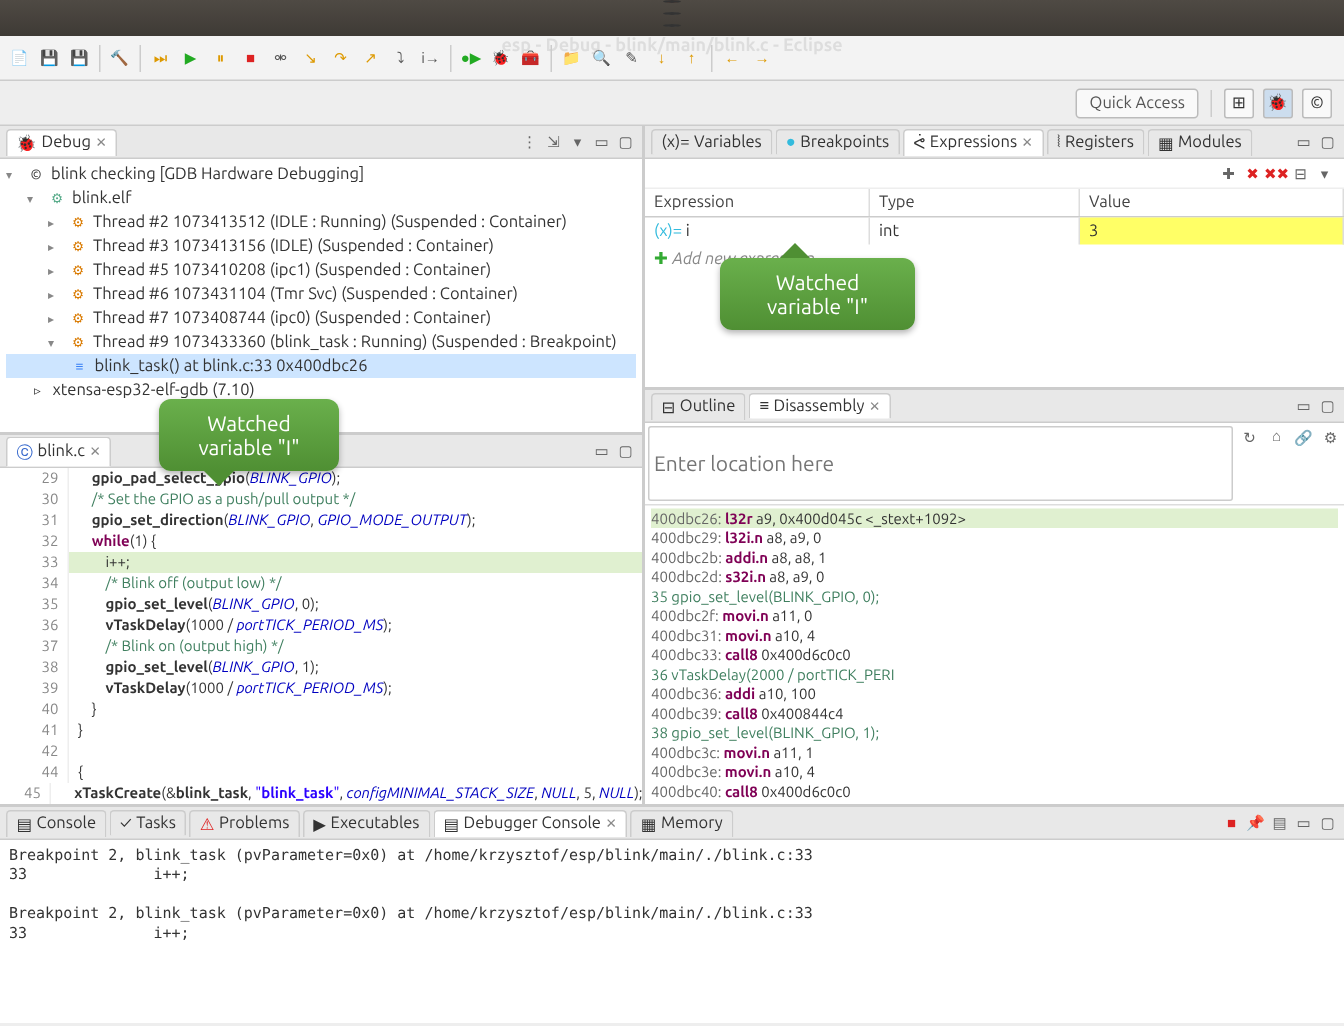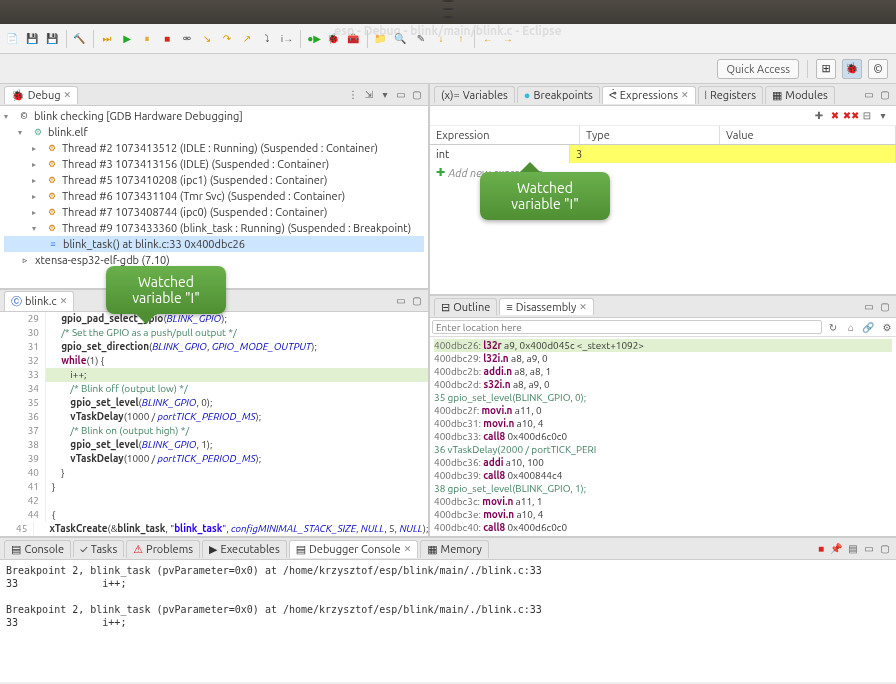--- a/index.html
+++ b/index.html
@@ -53,21 +53,21 @@
 .kw { color: #7f0055; font-weight: bold; }
 .str { color: #2a00ff; }
 .cmt { color: #3f7f5f; }
 .const { color: #0000c0; font-style: italic; }
 .func { font-weight: bold; }
 
 .right-split { display: flex; flex: 1; }
 .outline-col { flex: 1; background: #fff; display: flex; flex-direction: column; }
 .disasm-body { flex: 1; overflow: auto; font-family: monospace; font-size: 10px; padding: 2px 4px; line-height:13px;}
 .disasm-loc { display:flex; gap:4px; padding:2px; border-bottom:1px solid #ddd;}
-.disasm-loc input { flex:1; border:1px solid #ccc; padding:0 3px; font-size:10px; border-radius:2px;}
+.disasm-loc input { flex:1; border:1px solid #ccc; padding:16px 3px; font-size:14px; border-radius:2px;}
 .addr { color: #666; } .op { color: #7f0055; font-weight:bold; } .hl-dis { background: #e0f0d0; }
 
 .bottom-panel { height: 146px; border-top: 2px solid #ccc; background: #fff; display:flex;flex-direction:column;}
 .console-body { flex:1; overflow:auto; padding: 4px 6px; font-family: monospace; font-size: 10px; line-height: 13px; white-space: pre; }
 
 .bubble { position: absolute; background: linear-gradient(#6ab04c,#4f8f33); color: #fff; padding: 8px 14px; border-radius: 8px; box-shadow: 0 2px 4px rgba(0,0,0,0.3); font-size: 14px; text-align: center; z-index: 50; }
 .bubble:after { content:''; position:absolute; width:0;height:0; border:10px solid transparent; }
 #bubble1 { top: 266px; left: 106px; width: 120px; }
 #bubble1:after { border-top-color:#4f8f33; bottom:-20px; left:30px; }
 #bubble2 { top: 172px; left: 480px; width: 130px; }
@@ -313,20 +313,21 @@
         <span class="ptb-btn" style="color:#d22">✖✖</span>
         <span class="ptb-btn">⊟</span>
         <span class="ptb-btn">▾</span>
       </div>
       <div class="expr-head">
         <div class="expr-col e">Expression</div>
         <div class="expr-col t">Type</div>
         <div class="expr-col v">Value</div>
       </div>
       <div class="expr-row">
+        <div class="expr-col e"><span style="color:#3bd">(x)=</span> <span>i</span></div>
         <div class="expr-col t">int</div>
         <div class="expr-col v">3</div>
       </div>
       <div class="expr-add">
         <span style="color:#3a3">✚</span>
         <span style="font-style:italic;color:#888">Add new expression</span>
       </div>
     </div>
 
     <div class="right-split">

